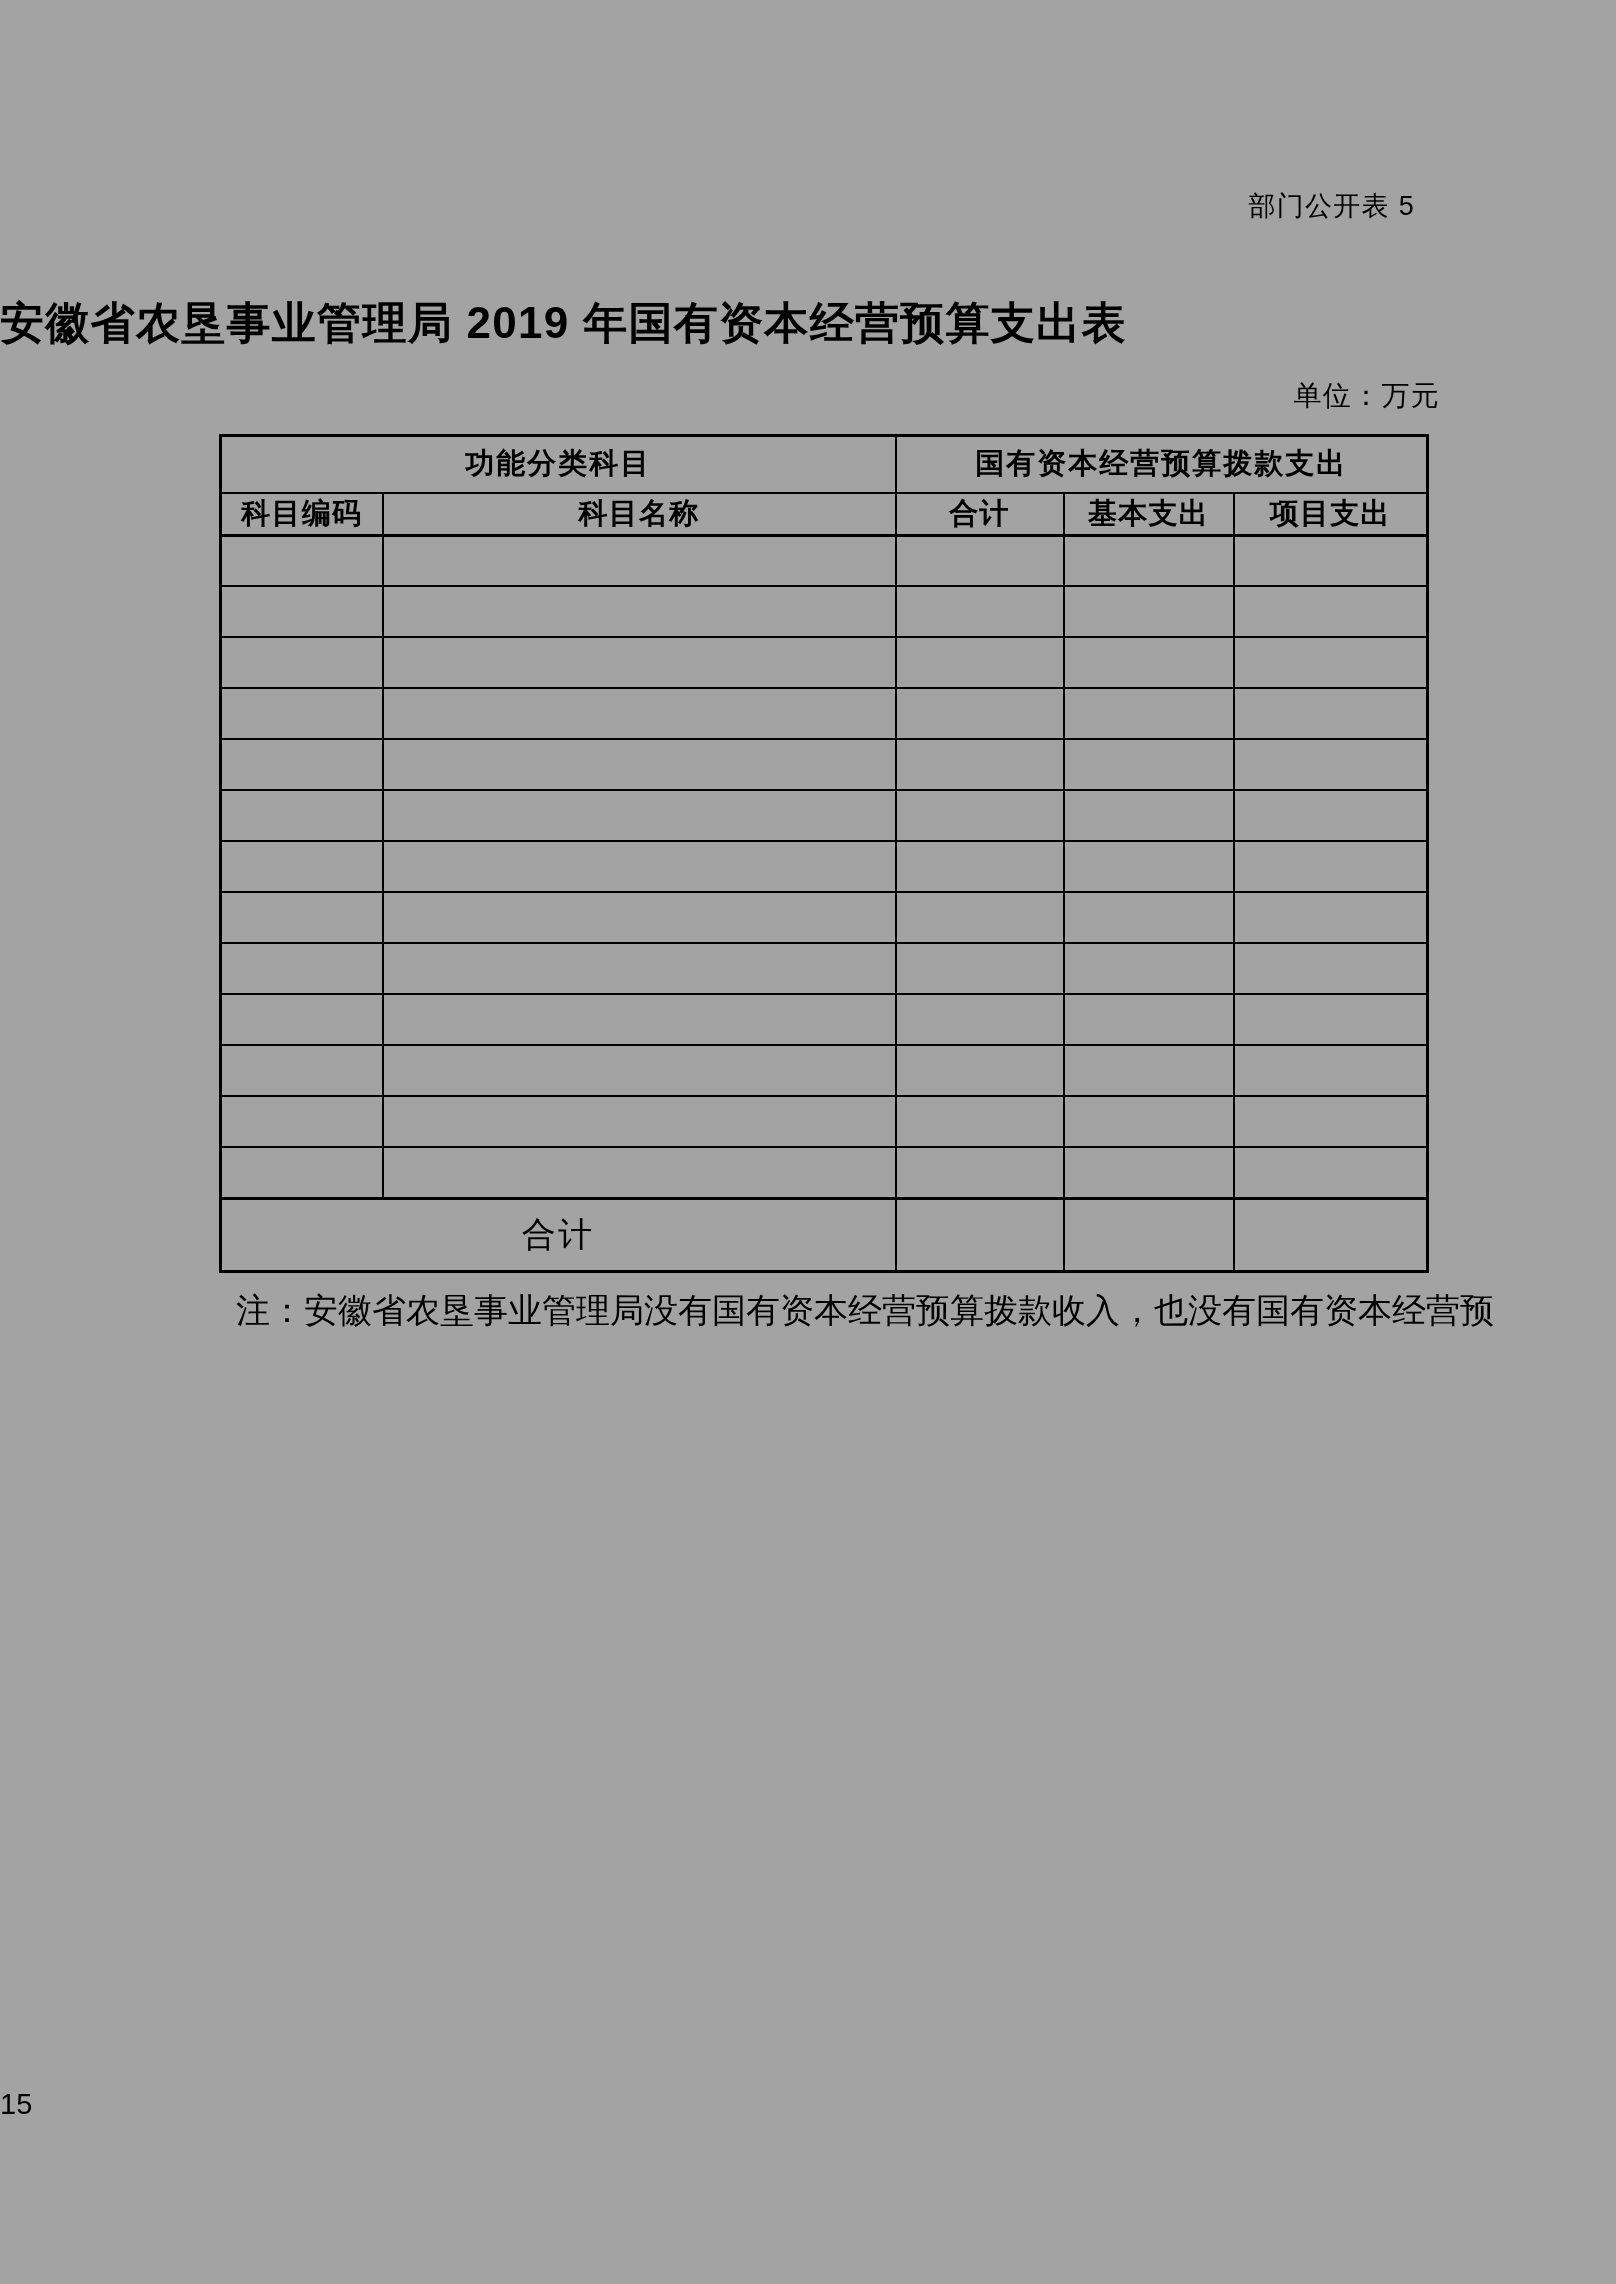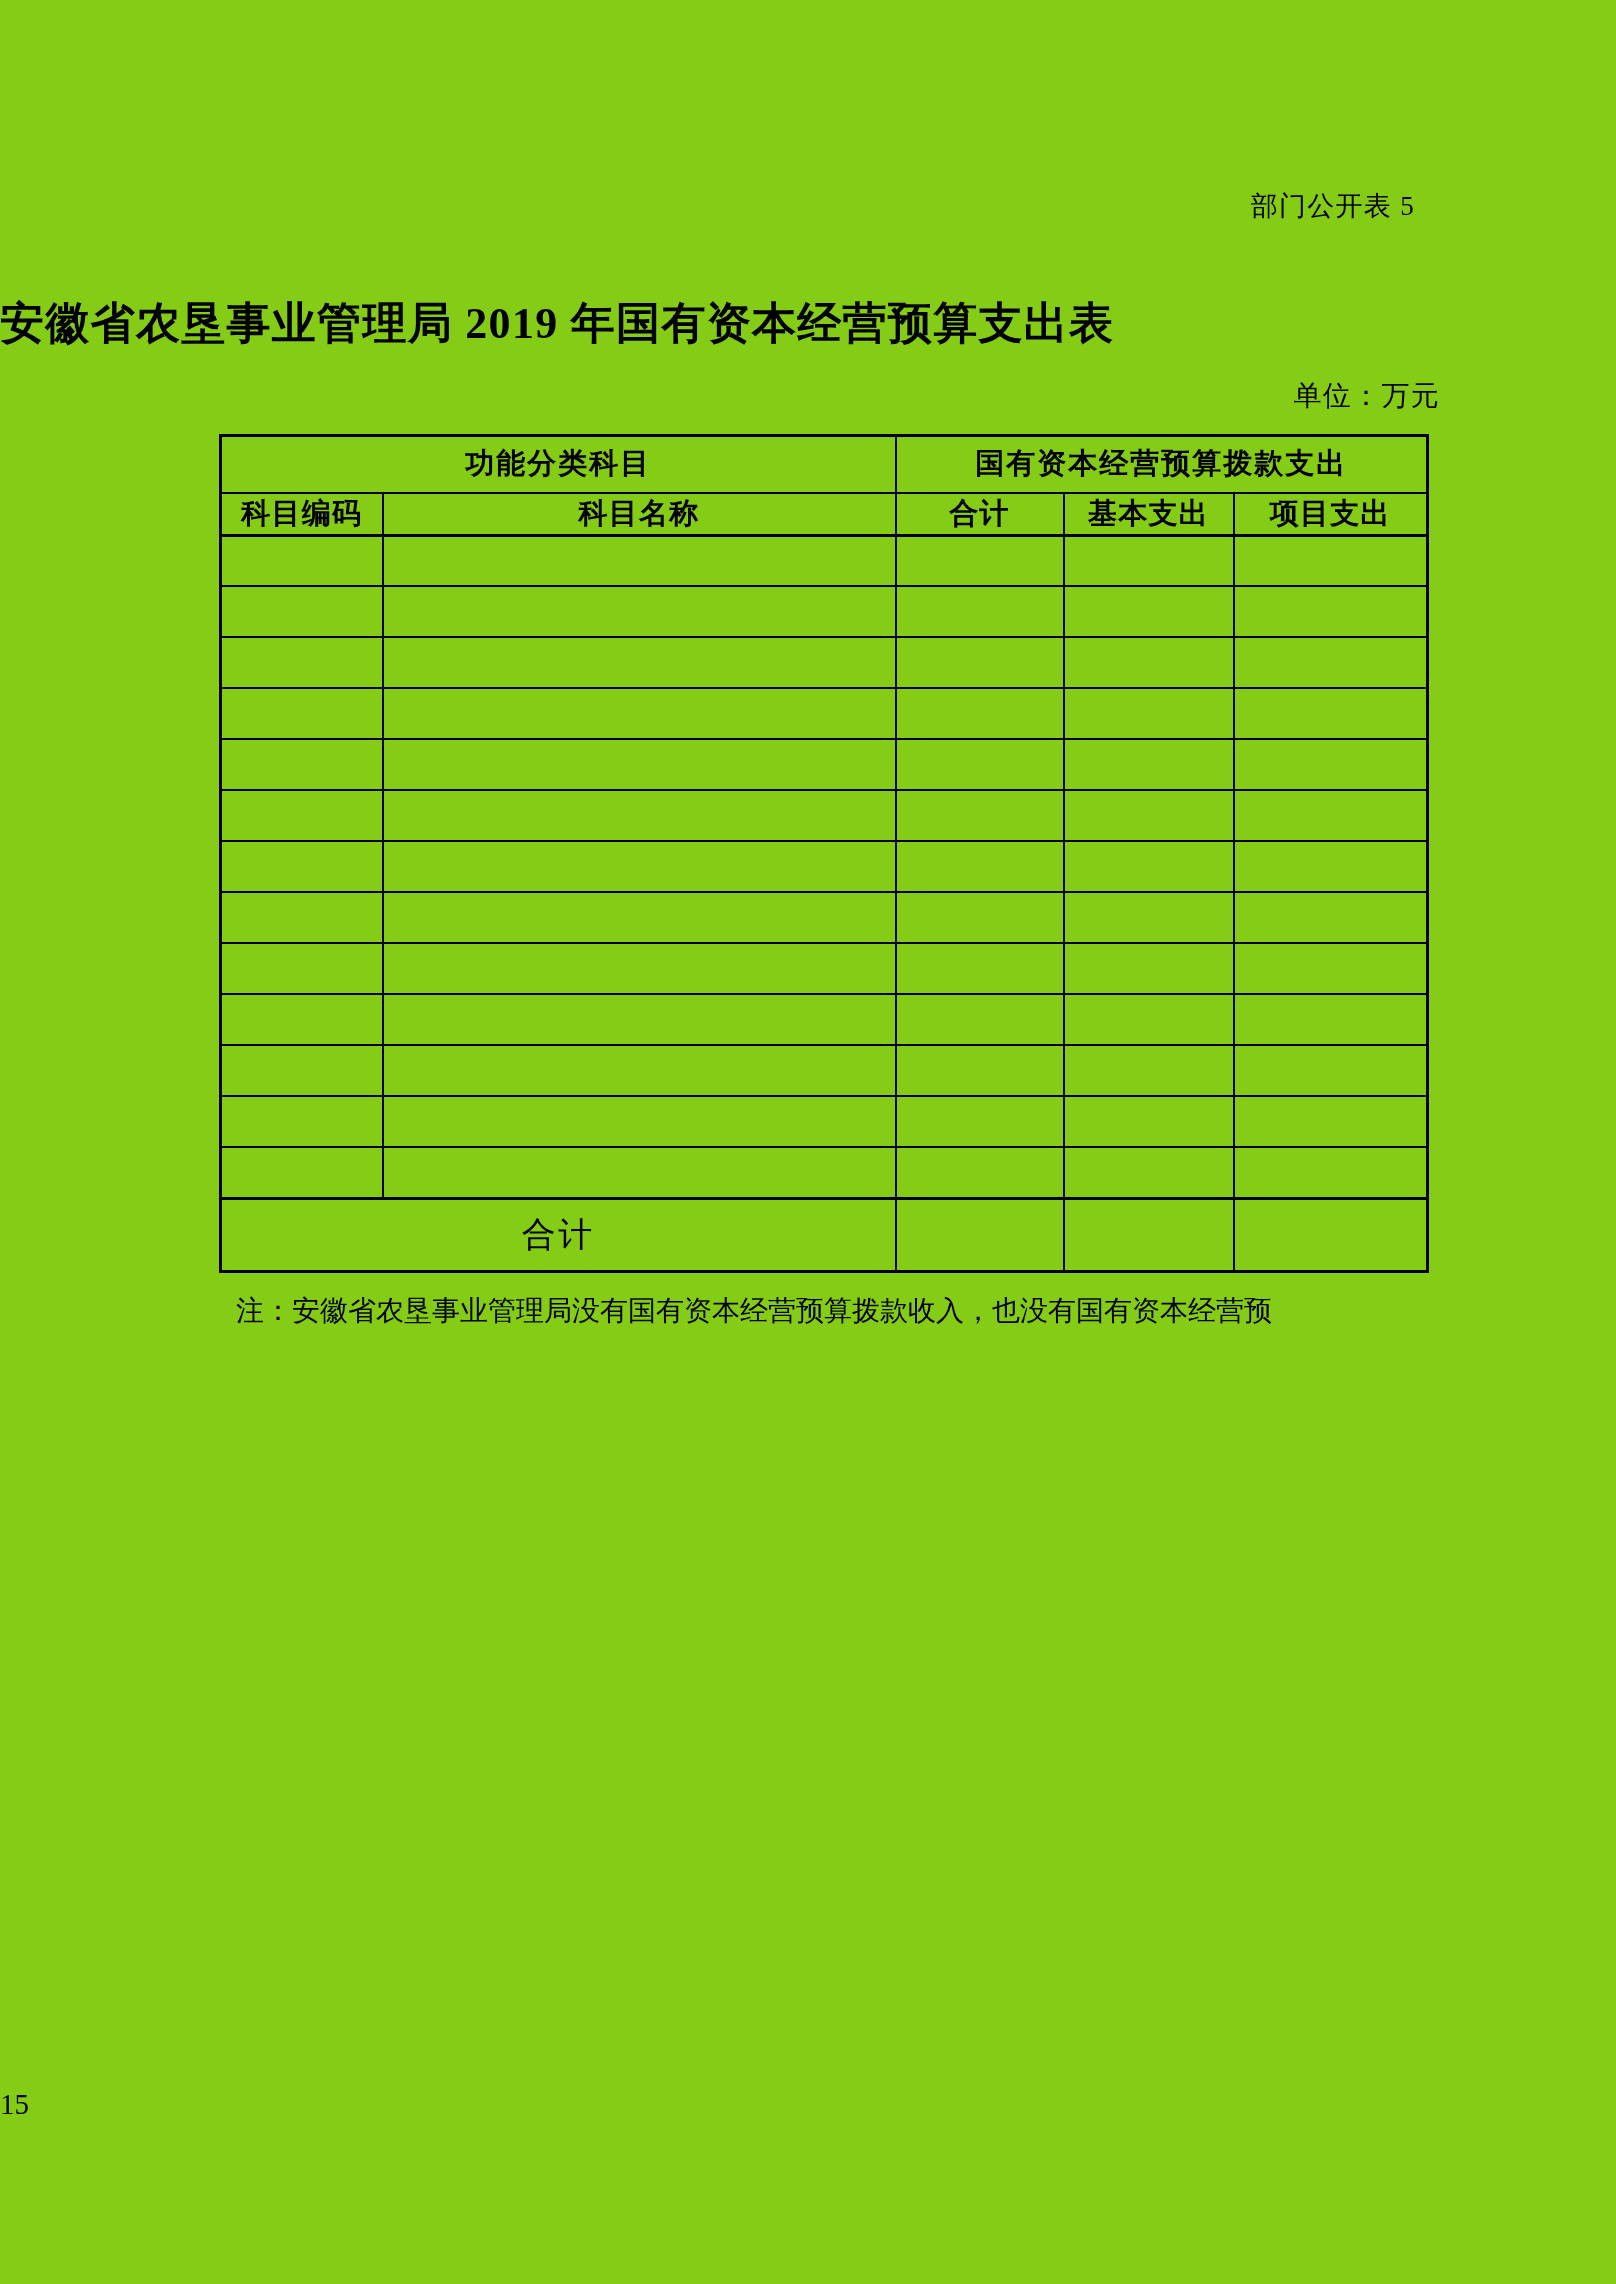--- a/index.html
+++ b/index.html
@@ -4,23 +4,23 @@
 <style>
   html, body {
     margin: 0;
     padding: 0;
     background: #ffffff;
   }
   .page {
     position: relative;
     width: 1616px;
     height: 2284px;
-    background: #84cc16;
+    background: #a3a3a3;
     color: #000000;
-    font-family: Liberation Serif, serif;
+    font-family: Liberation Sans, sans-serif;
     overflow: hidden;
   }
   .doc-label {
     position: absolute;
     top: 188px;
     right: 201px;
     font-size: 27px;
     letter-spacing: 1.3px;
     white-space: nowrap;
   }
@@ -79,21 +79,21 @@
     border-top: 3.9px solid #000;
     border-bottom: 3.9px solid #000;
     font-size: 34px;
     letter-spacing: 2.6px;
   }
   .note {
     position: absolute;
     left: 236px;
     top: 1285px;
     width: 1212px;
-    font-size: 28px;
+    font-size: 34px;
     line-height: 51px;
   }
   .note-line { white-space: nowrap; }
   .page-number {
     position: absolute;
     top: 2088px;
     left: 0;
     width: 100%;
     text-align: left;
     font-size: 29px;

